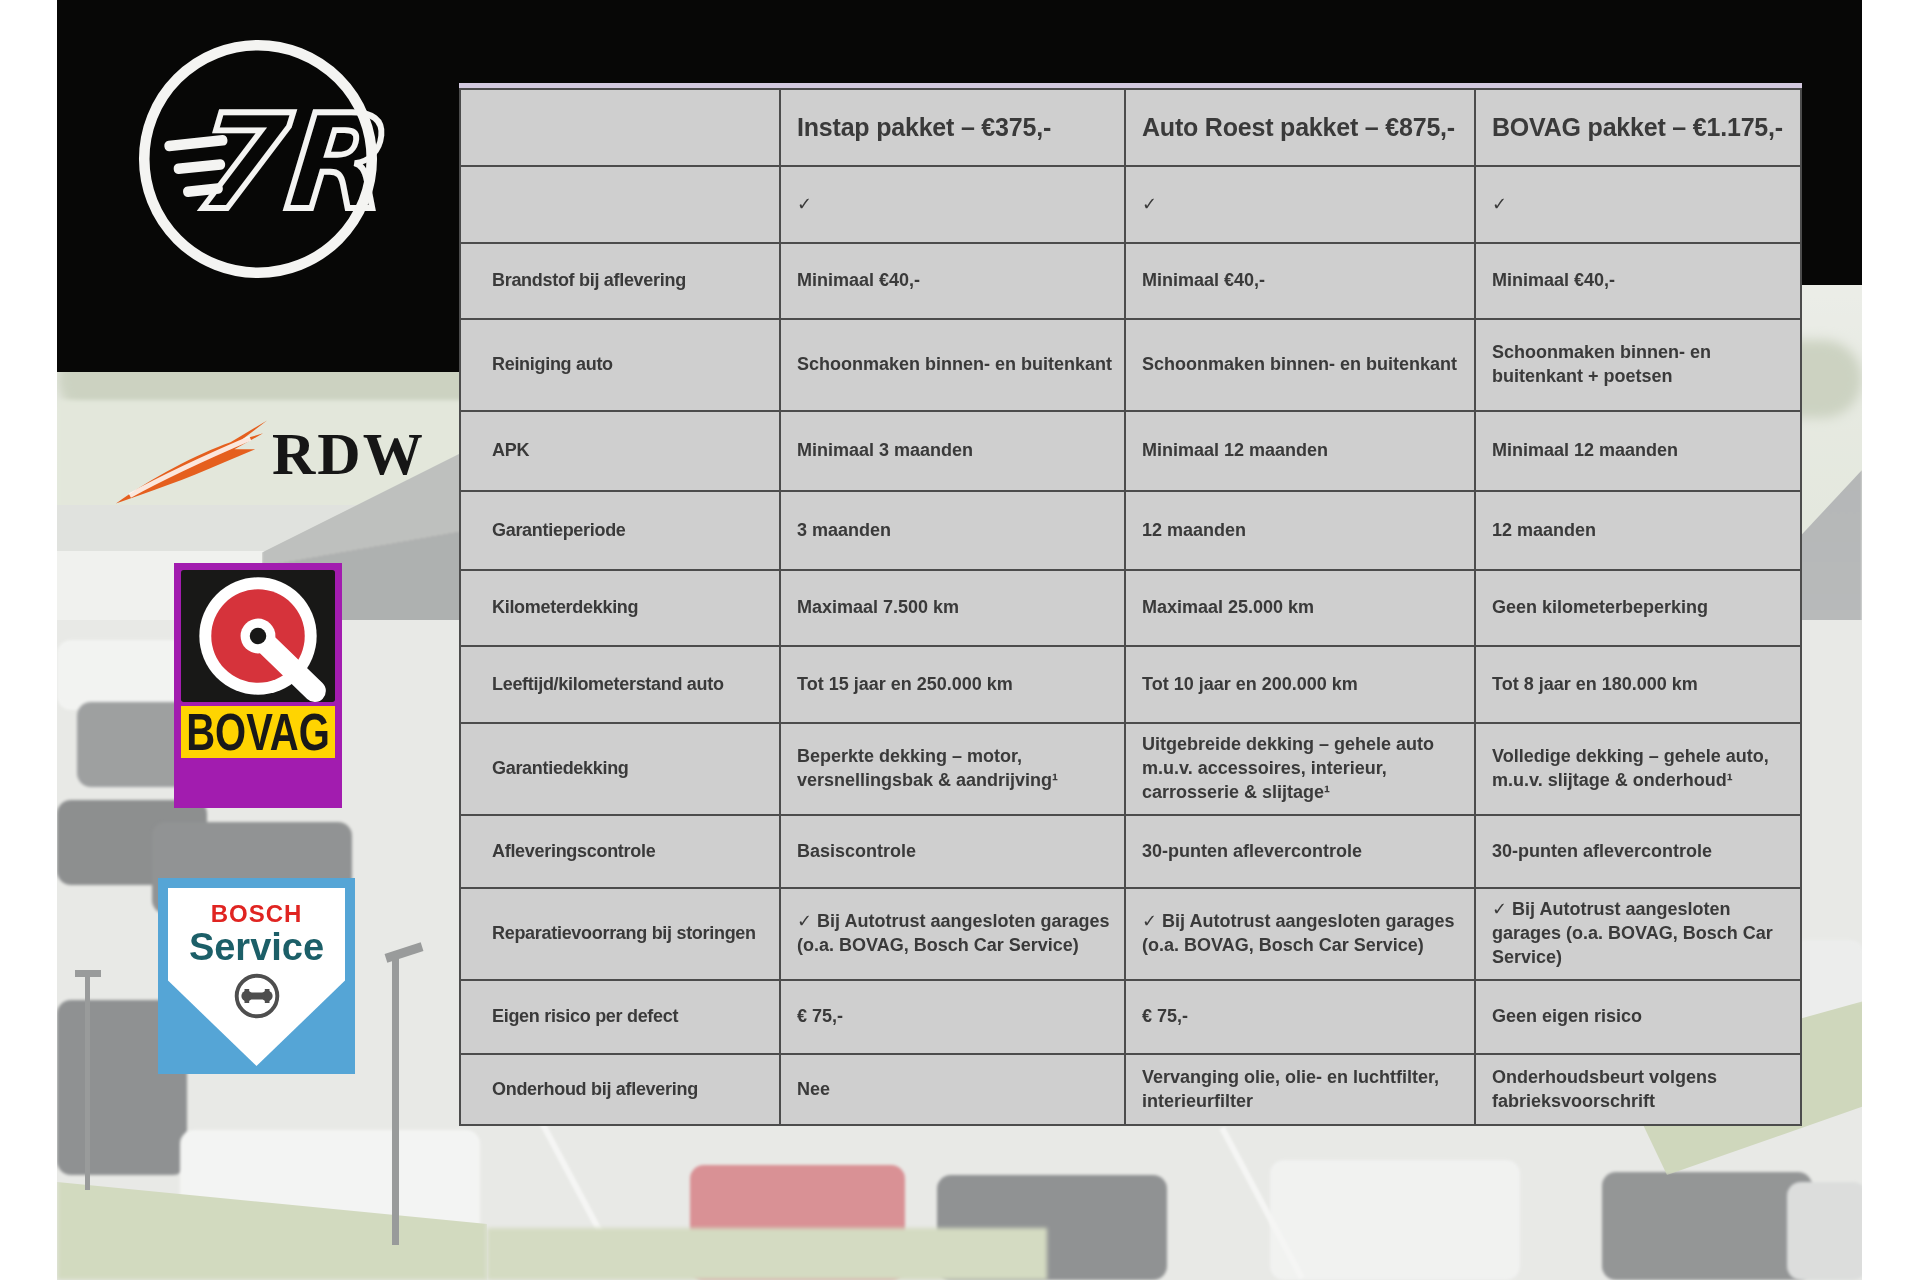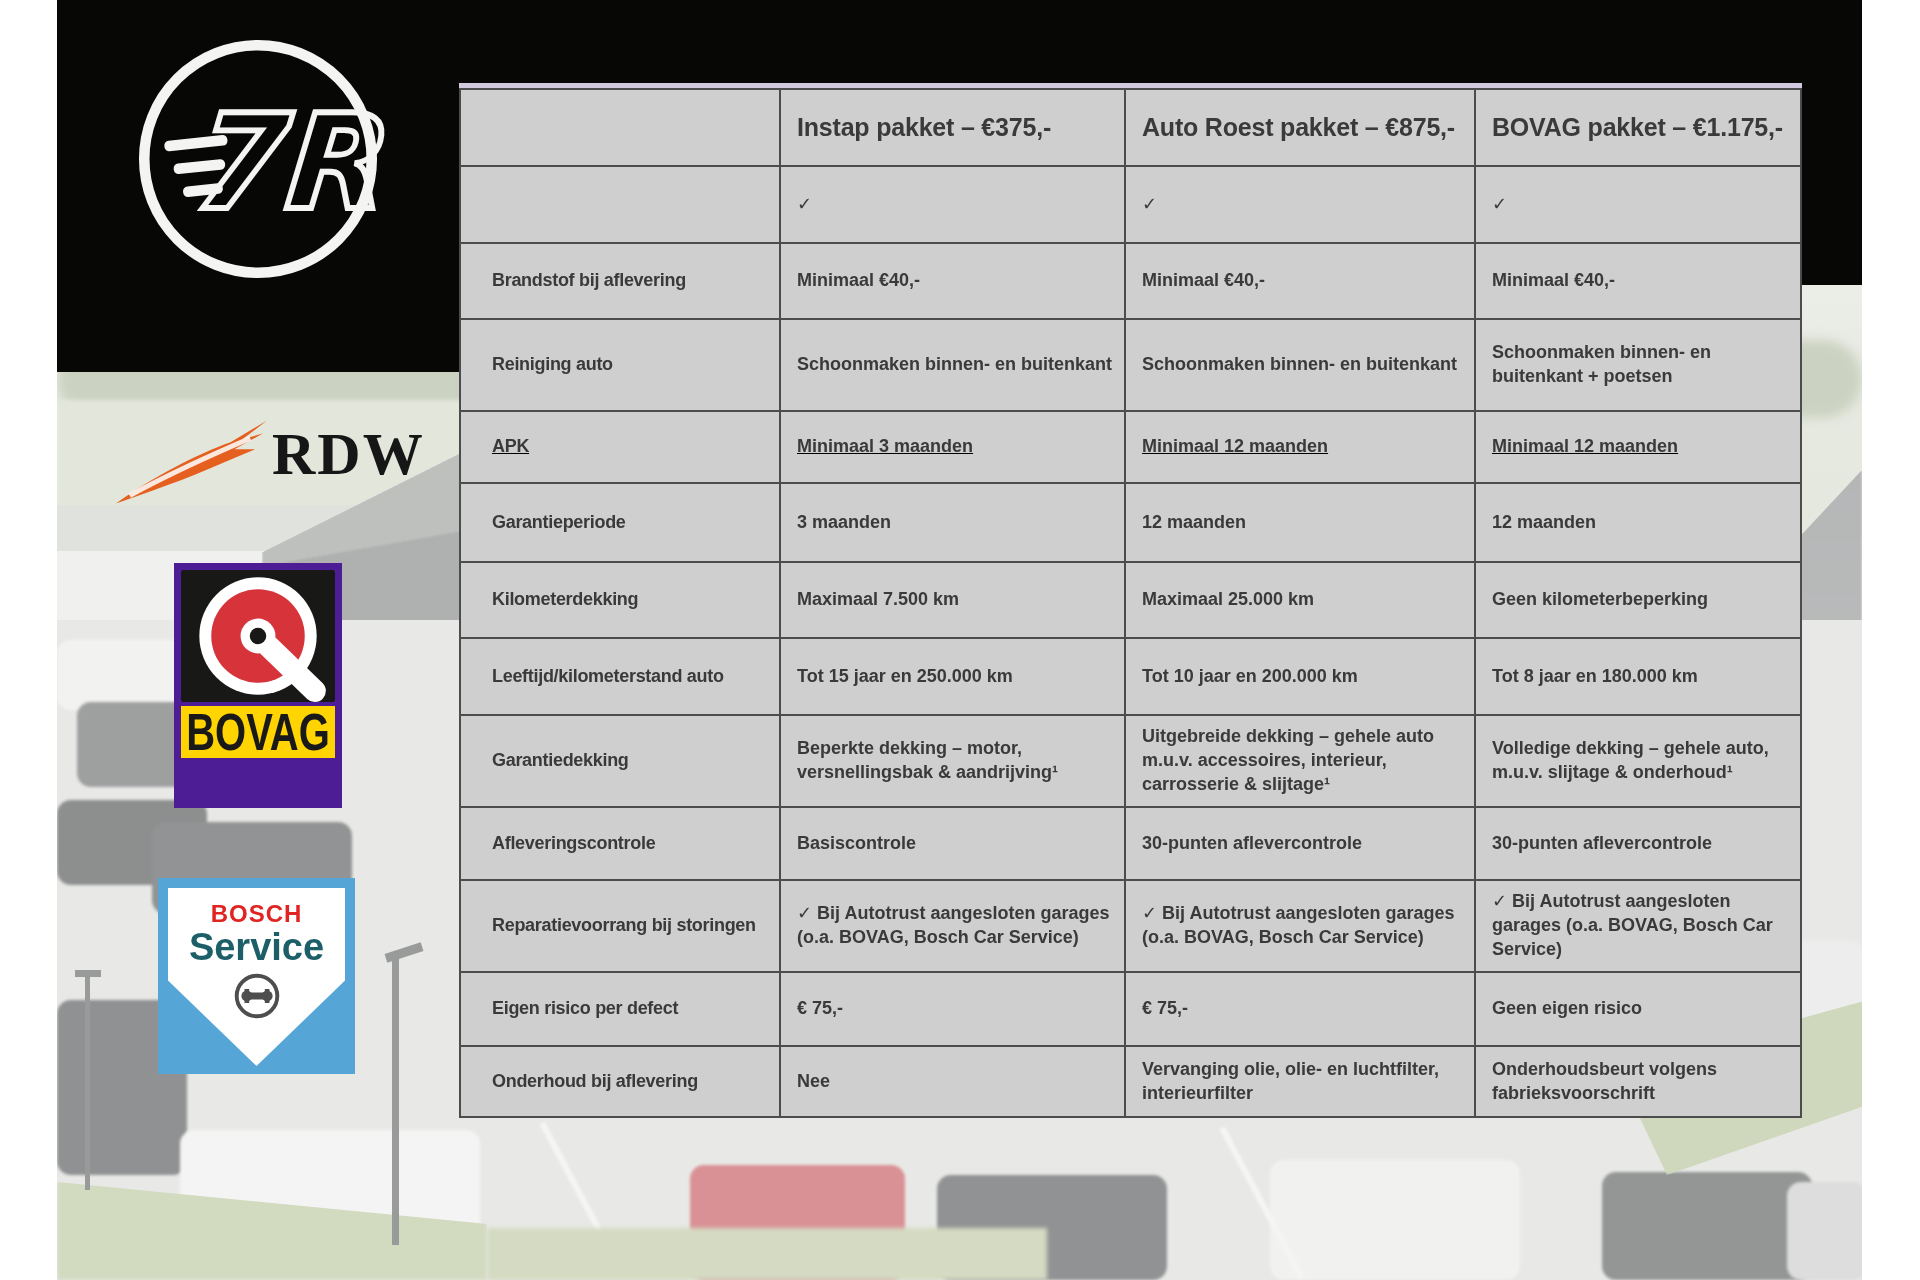--- a/index.html
+++ b/index.html
@@ -41,21 +41,21 @@
              display:flex;flex-direction:column;align-items:center;}
   .brand-logo{margin-top:30px;width:258px;height:258px;}
   .brand-name{margin-top:4px;color:#f2f2ef;font-size:38px;font-weight:bold;letter-spacing:4px;white-space:nowrap;}
 
   
   .rdw{position:absolute;left:112px;top:416px;display:flex;align-items:flex-start;}
   .rdw-wing{width:158px;height:92px;}
   .rdw-text{font-family:"Liberation Serif","DejaVu Serif",serif;font-weight:bold;font-size:60px;color:#161616;margin:4px 8px 0 2px;letter-spacing:2px;}
 
   
-  .bovag{position:absolute;left:174px;top:563px;width:168px;height:245px;background:#4c1d95;
+  .bovag{position:absolute;left:174px;top:563px;width:168px;height:245px;background:#a21caf;
          padding:7px;box-sizing:border-box;display:flex;flex-direction:column;}
   .bovag-emblem{width:154px;height:132px;}
   .bovag-band{height:52px;margin-top:4px;background:var(--bovag-yellow,#ffd401);color:#191919;
               display:flex;align-items:center;justify-content:center;overflow:hidden;}
   .bovag-band span{font-size:40px;font-weight:bold;transform:scaleY(1.3);letter-spacing:0;}
 
   
   .bosch{position:absolute;left:158px;top:878px;width:197px;height:196px;background:var(--bosch-blue,#55a5d6);}
   .bosch-shield{position:absolute;left:10px;top:10px;right:10px;bottom:8px;background:#fff;
                 clip-path:polygon(0 0,100% 0,100% 52%,50% 100%,0 52%);
@@ -199,21 +199,21 @@
           <td class="val">Minimaal €40,-</td>
           <td class="val">Minimaal €40,-</td>
           <td class="val">Minimaal €40,-</td>
         </tr>
         <tr style="height: 92px;">
           <td class="lab">Reiniging auto</td>
           <td class="val">Schoonmaken binnen- en buitenkant</td>
           <td class="val">Schoonmaken binnen- en buitenkant</td>
           <td class="val">Schoonmaken binnen- en buitenkant + poetsen</td>
         </tr>
-        <tr style="height: 72px; text-decoration: underline;">
+        <tr style="height: 80px;">
           <td class="lab">APK</td>
           <td class="val">Minimaal 3 maanden</td>
           <td class="val">Minimaal 12 maanden</td>
           <td class="val">Minimaal 12 maanden</td>
         </tr>
         <tr style="height: 79px;">
           <td class="lab">Garantieperiode</td>
           <td class="val">3 maanden</td>
           <td class="val">12 maanden</td>
           <td class="val">12 maanden</td>

